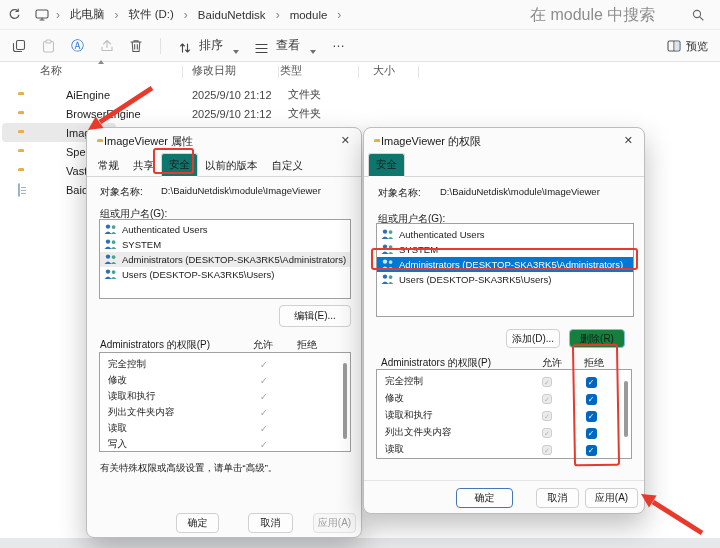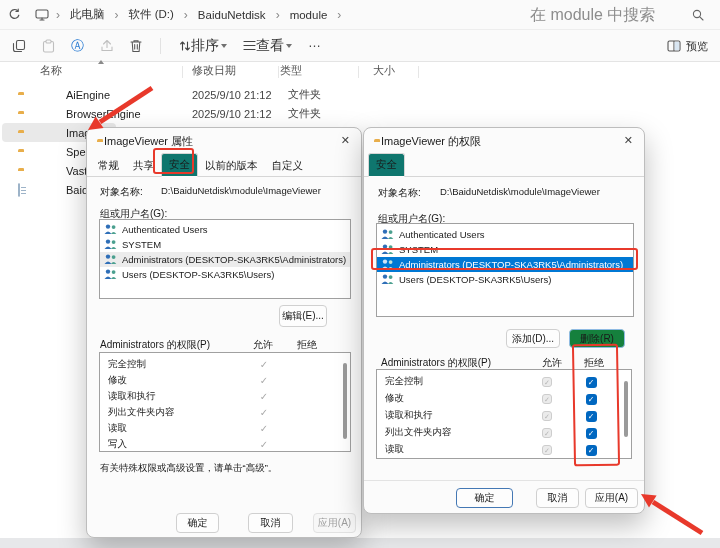--- a/index.html
+++ b/index.html
@@ -9,21 +9,21 @@
 
   
   .navbar{position:absolute;left:0;top:0;width:720px;height:30px;background:#fafafa;border-bottom:1px solid #ededed;display:flex;align-items:center;}
   .crumb{display:flex;align-items:center;gap:7px;font-size:11.5px;color:#333;margin-left:6px;}
   .crumb .sep{color:#8a8a8a;font-size:12px;line-height:1;}
   .crumb-item{padding:2px 3px;border-radius:3px;cursor:default;}
   .searchwrap{position:absolute;left:518px;top:0;width:196px;height:30px;display:flex;align-items:center;justify-content:space-between;}
   .searchtext{font-size:16px;color:#8d8d8d;margin-left:12px;}
   .toolbar{position:absolute;left:0;top:30px;width:720px;height:32px;background:#fafafa;border-bottom:1px solid #e4e4e4;display:flex;align-items:center;}
   .tb-group{display:flex;align-items:center;gap:16px;margin-left:12px;}
-  .tb-btn{display:flex;align-items:center;gap:0;font-size:14px;color:#333;}
+  .tb-btn{display:flex;align-items:flex-end;gap:8px;font-size:12px;color:#333;}
   .tb-sep{width:1px;height:16px;background:#e2e2e2;margin:0 2px;}
   .caret{width:0;height:0;border-left:3px solid transparent;border-right:3px solid transparent;border-top:4px solid #707070;margin-left:2px;}
   .dim svg{opacity:.35;}
   .preview-group{position:absolute;right:12px;top:30px;height:32px;display:flex;align-items:center;gap:5px;font-size:11px;color:#333;}
   .more-dots{font-size:13px;color:#444;letter-spacing:1px;margin-top:-6px;}
 
   
   .listhdr{position:absolute;top:63px;left:0;width:720px;height:18px;font-size:11px;color:#555;}
   .hdr-sep{position:absolute;top:3px;width:1px;height:12px;background:#e6e6e6;}
   .sortcaret{position:absolute;width:0;height:0;border-left:3px solid transparent;border-right:3px solid transparent;border-bottom:4px solid #8a8a8a;}
@@ -260,21 +260,21 @@
         <svg width="13" height="11" viewBox="0 0 13 11">
             <circle cx="4" cy="2.6" r="2.2" fill="#2f6fb8"></circle>
             <path d="M0.5 10q3.5-5.2 7 0z" fill="#2f6fb8"></path>
             <circle cx="9.6" cy="3.1" r="1.9" fill="#4ba08f"></circle>
             <path d="M6.9 10q2.7-4.2 5.4 0z" fill="#4ba08f"></path>
           </svg>
         <span>Users (DESKTOP-SKA3RK5\Users)</span>
       </div>
     </div>
 
-    <button class="btn" style="left:192px;top:177px;width:48px;height:22px;">编辑(E)...</button>
+    <button class="btn" style="left:192px;top:177px;width:72px;height:22px;">编辑(E)...</button>
 
     <span class="lbl" style="left:13px;top:210px;">Administrators 的权限(P)</span>
     <span class="lbl" style="left:166px;top:210px;">允许</span>
     <span class="lbl" style="left:210px;top:210px;">拒绝</span>
 
     <div class="listbox" style="left:12px;top:224px;width:252px;height:100px;padding-top:3px;">
       <div class="prow">
         <span class="plabel">完全控制</span>
         <span class="pcol"><span class="ck">✓</span></span>
         <span class="pcol" style="margin-right:20px;"></span>

